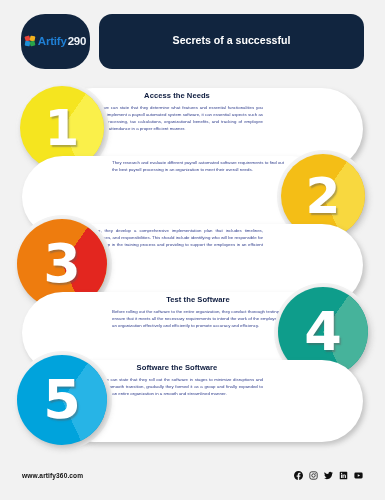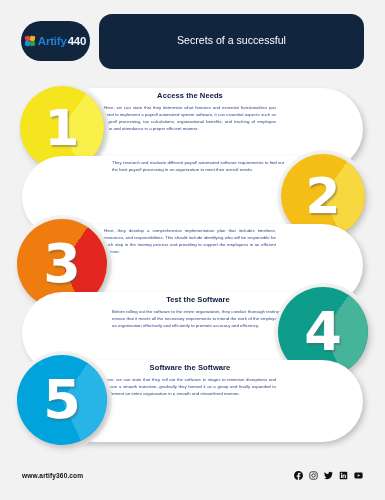--- a/index.html
+++ b/index.html
@@ -10,39 +10,39 @@
     overflow:hidden;
   }
   #page{ position:relative; width:385px; height:500px; background:#f2f2f2; }
 
   
   .header{
     position:absolute; left:0; top:12px; width:385px; height:58px;
     display:flex; align-items:center; gap:9px; padding:0 21px;
   }
   .logo-box{
-    width:69px; height:40px; background:#11253f; border-radius:24px;
+    width:69px; height:55px; background:#11253f; border-radius:24px;
     display:flex; align-items:center; justify-content:center;
   }
   .logo-inner{ display:flex; align-items:center; gap:1px; }
   .logo-mark{ position:relative; width:11px; height:11px; margin-right:1px; }
   .logo-mark i{ position:absolute; width:5px; height:5px; border-radius:1px; display:block; }
   .lm1{ left:0; top:0; background:#e8443a; transform:rotate(-18deg); }
   .lm2{ left:5px; top:0px; background:#f2b01e; transform:rotate(12deg); }
   .lm3{ left:0px; top:5px; background:#1f8fd6; transform:rotate(10deg); }
   .lm4{ left:5px; top:5px; background:#2aa34a; transform:rotate(-14deg); }
   .logo-artify{ font-size:11.5px; font-weight:bold; color:#1f7fd4; letter-spacing:-.2px; }
   .logo-360{ font-size:11.5px; font-weight:bold; color:#eef3f8; letter-spacing:-.2px; }
 
   .title-box{
     flex:1; height:55px; background:#11253f; border-radius:13px;
     display:flex; align-items:center; justify-content:center; padding:0 12px;
   }
   .title-text{
-    color:#ffffff; font-size:10.6px; font-weight:normal; line-height:1.45;
+    color:#ffffff; font-size:10.6px; font-weight:bold; line-height:1.45;
     text-align:center;
   }
 
   
   .steps{ position:absolute; left:0; top:82px; width:385px; height:360px; }
   .step{ position:absolute; left:0; width:385px; height:95px; }
 
   .pill{
     position:absolute; top:6px; height:82px; background:#ffffff;
     box-shadow:2.5px 3px 5px rgba(120,120,120,.38);
@@ -53,21 +53,21 @@
   }
   .pill-right{ 
     left:22px; width:311px;
     border-radius:42px 42px 42px 42px;
   }
 
   .txt{
     position:absolute; top:9px; height:66px;
     display:flex; flex-direction:column; align-items:center;
   }
-  .txt-left{ left:104px; width:172px; }
+  .txt-left{ left:91px; width:172px; }
   .txt-right{ left:112px; width:172px; }
 
   .step-title{
     font-size:7.6px; font-weight:bold; color:#0d1b3e; text-align:center;
     margin-bottom:4px; letter-spacing:.05px;
   }
   .step-body{
     font-size:4.35px; color:#2f3d8c; line-height:1.62;
     text-align:justify; width:100%;
   }
@@ -108,21 +108,21 @@
   <div class="header">
     <div class="logo-box">
       <div class="logo-inner">
         <span class="logo-mark">
           <i class="lm1"></i>
             <i class="lm2"></i>
             <i class="lm3"></i>
             <i class="lm4"></i>
         </span>
         <span class="logo-artify">Artify</span>
-        <span class="logo-360">440</span>
+        <span class="logo-360">290</span>
       </div>
     </div>
     <div class="title-box">
       <div class="title-text">
         <div>Secrets of a successful</div>
       </div>
     </div>
   </div>
 
   <div class="steps">

